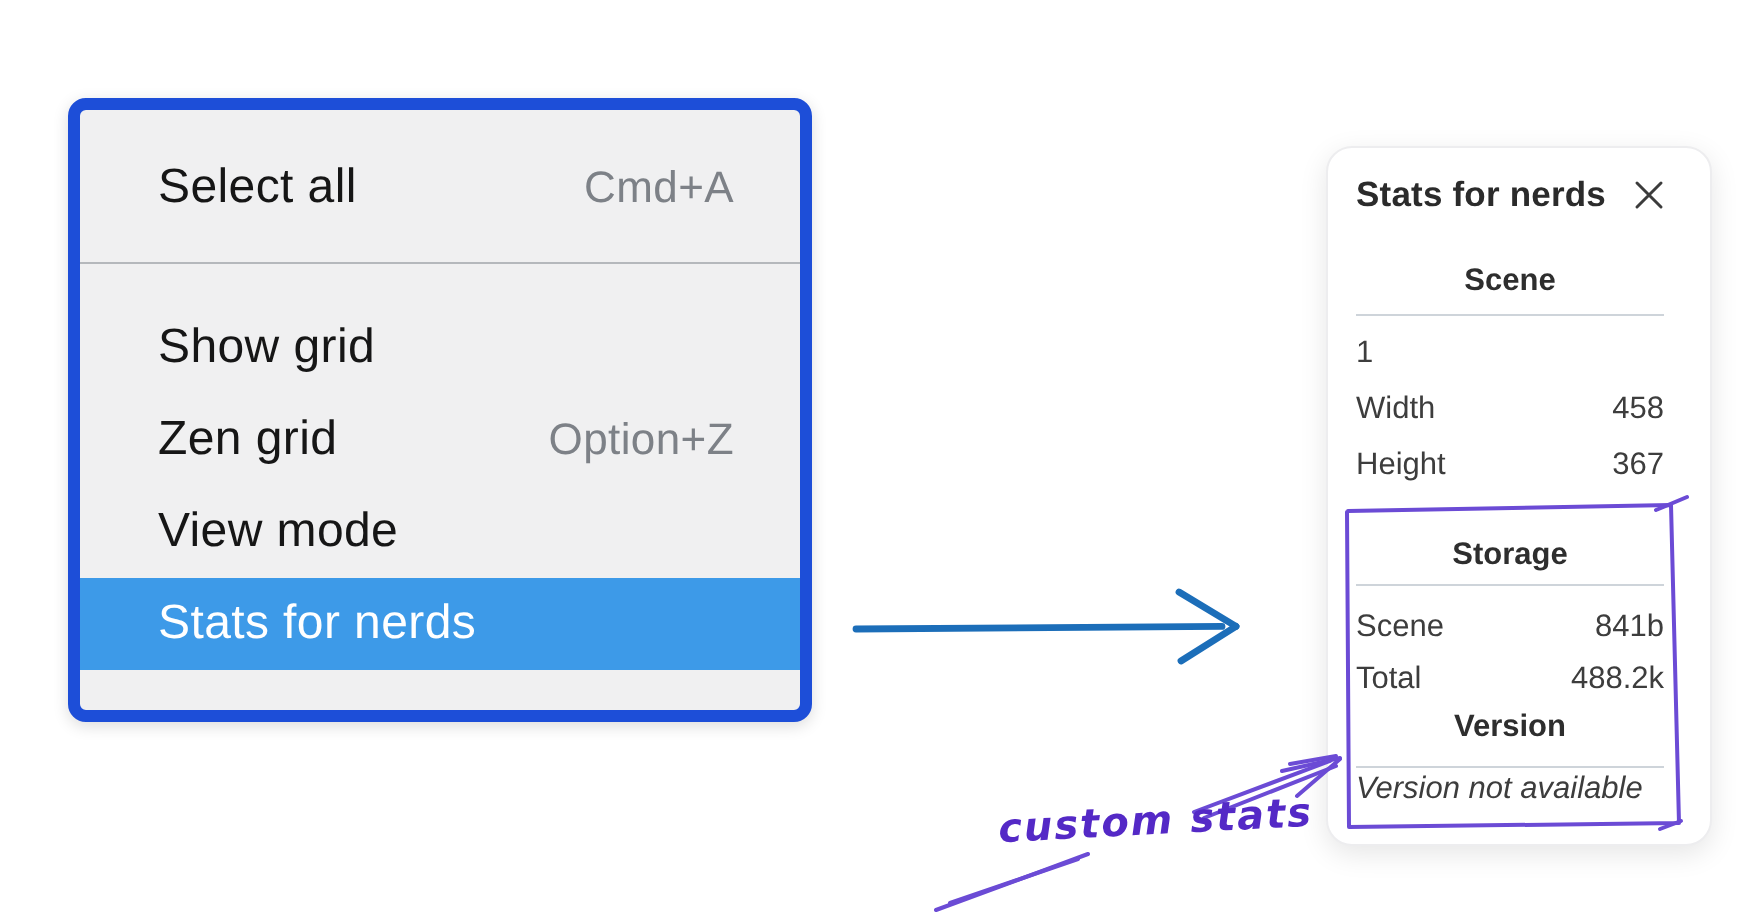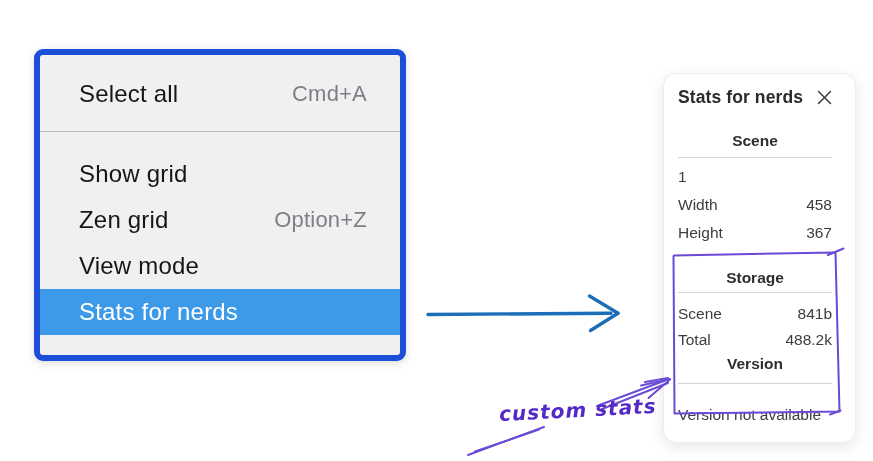--- a/index.html
+++ b/index.html
@@ -42,21 +42,21 @@
   .sec-heading.version { margin-top:0; }
   .divider { height:1px; background:#ced4da; }
   .divider.d-scene   { margin-top:5px; }
   .divider.d-storage { margin-top:3px; }
   .divider.d-version { margin-top:8px; }
   .rows.scene   { margin-top:5px; }
   .rows.storage { margin-top:8px; }
   .stat-row { display:flex; justify-content:space-between; }
   .rows.scene .stat-row   { line-height:28px; }
   .rows.storage .stat-row { line-height:26px; }
-  .version-note { margin-top:20px; line-height:22px; color:#3d3d3d; white-space:nowrap; }
+  .version-note { margin-top:0; line-height:22px; color:#3d3d3d; white-space:nowrap;font-style:italic; }
 
   
   .overlay { position:absolute; left:0; top:0; width:873px; height:461px; pointer-events:none; z-index:5; }
 
   
   .annotation {
     position:absolute; left:499px; top:398px; z-index:6;
     font-family:"DejaVu Sans", sans-serif; font-style:italic; font-weight:bold;
     font-size:20px; color:#5429c6; letter-spacing:1px; transform:rotate(-3deg);
     pointer-events:none;

